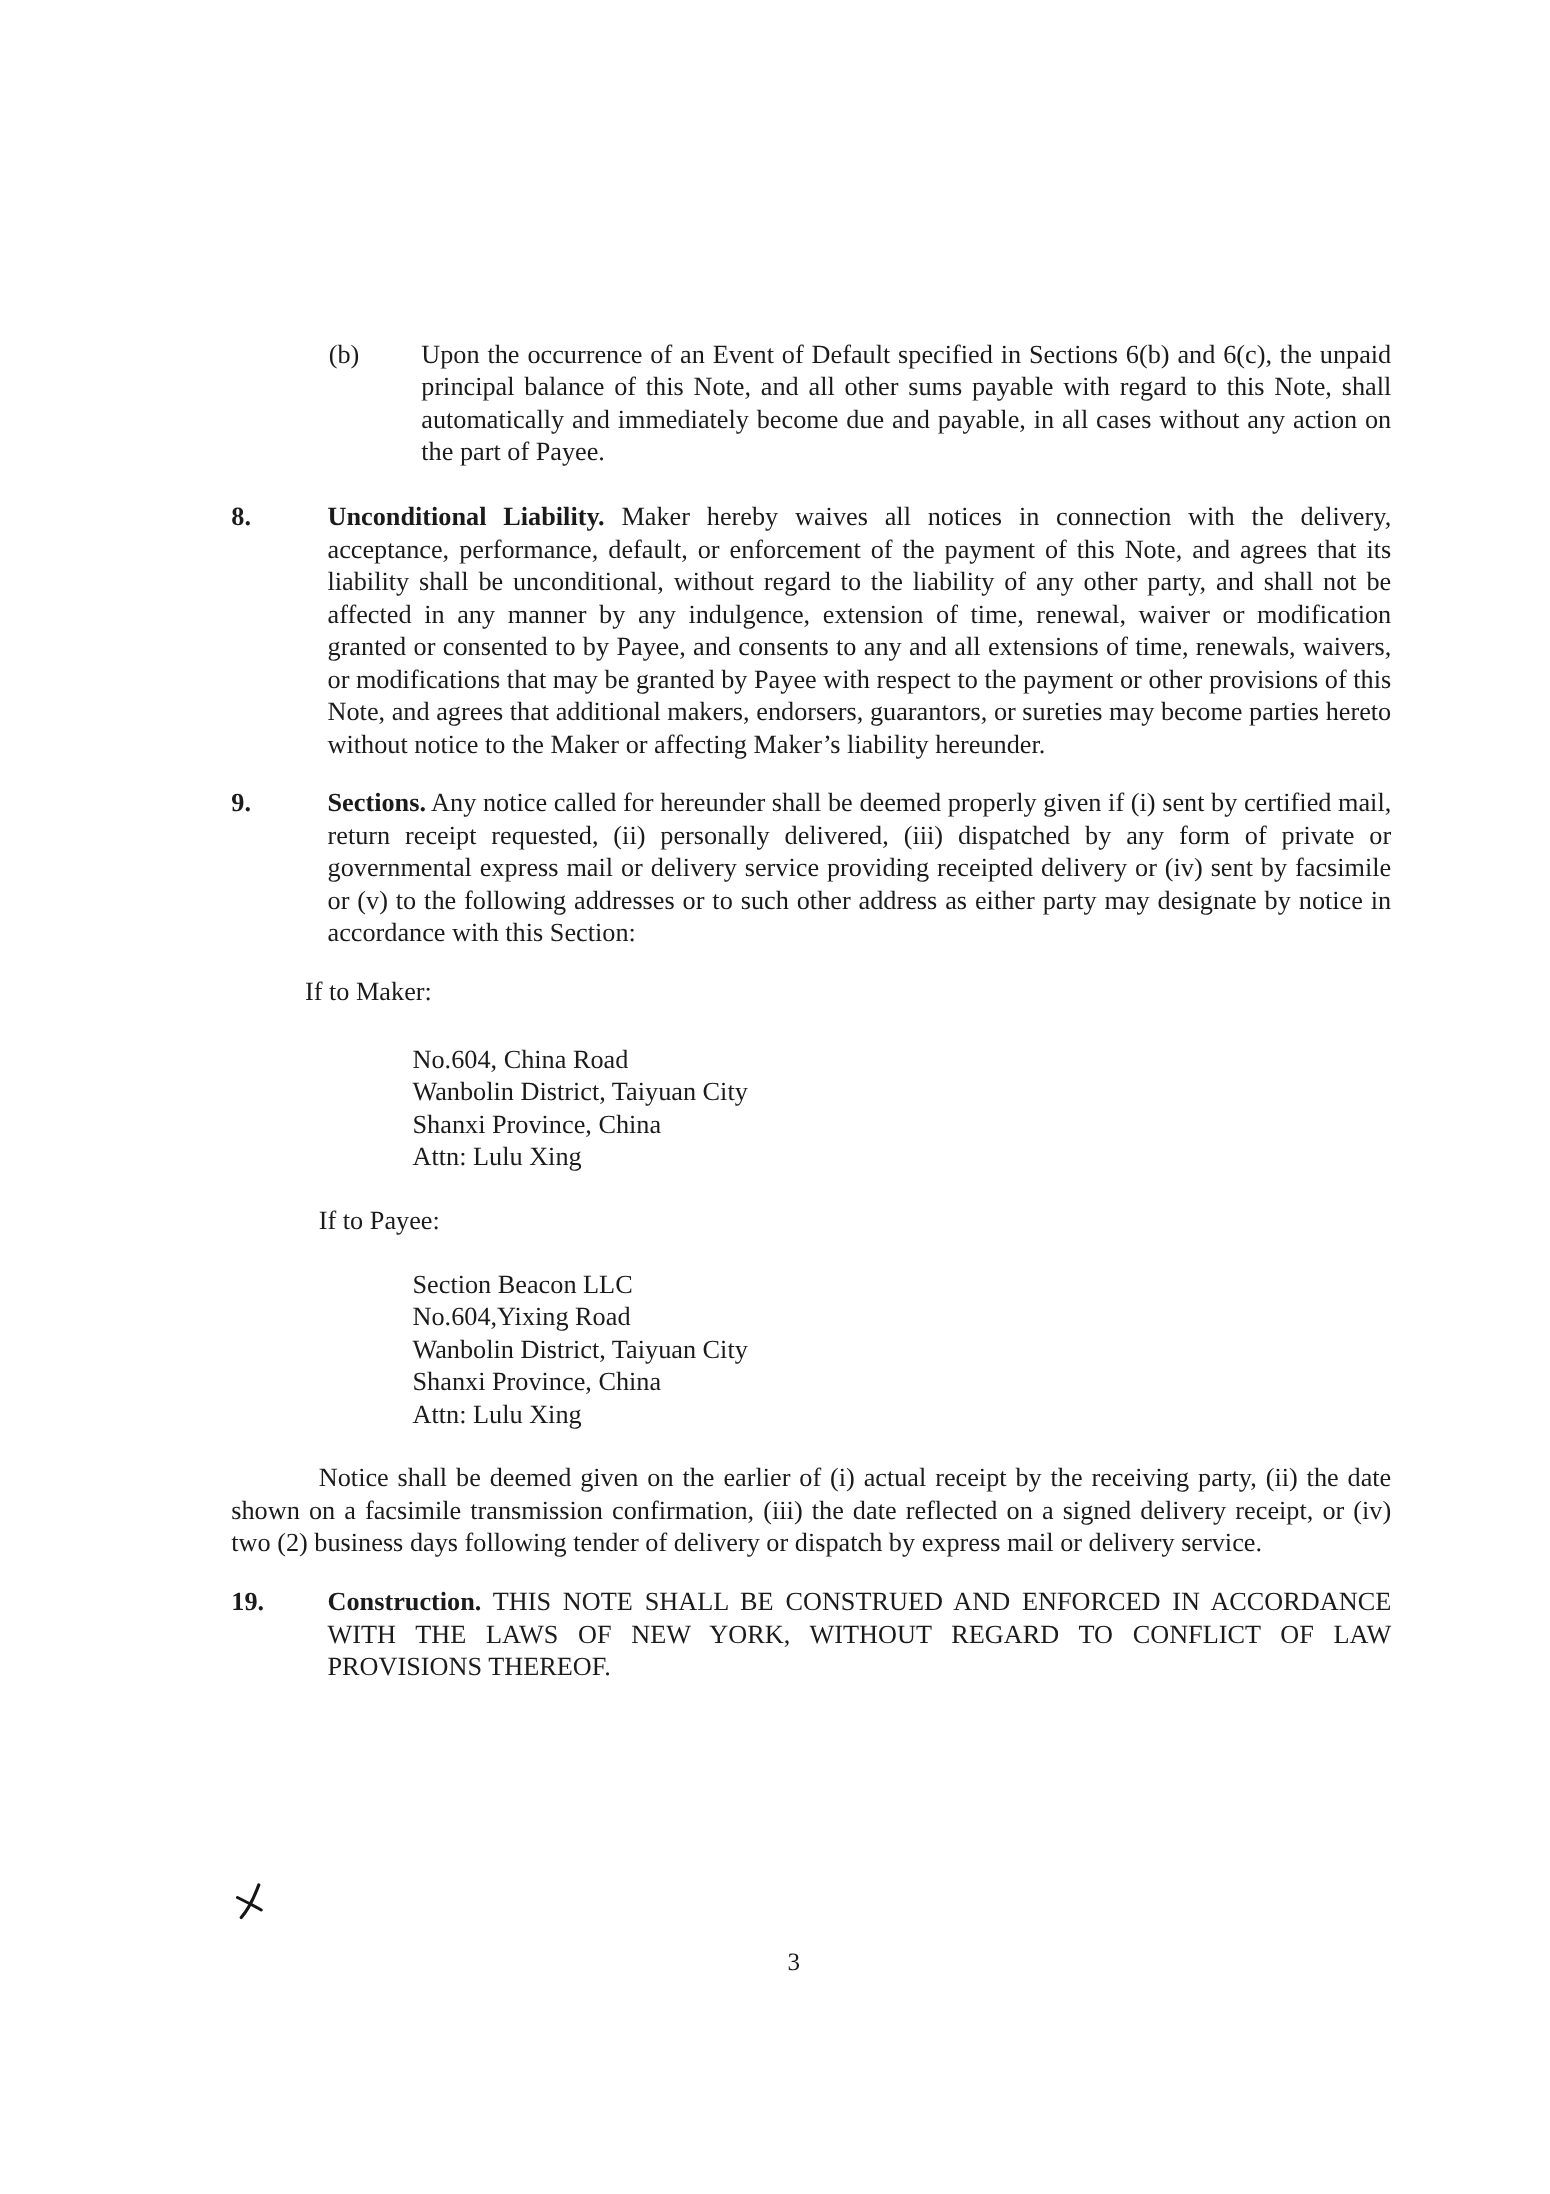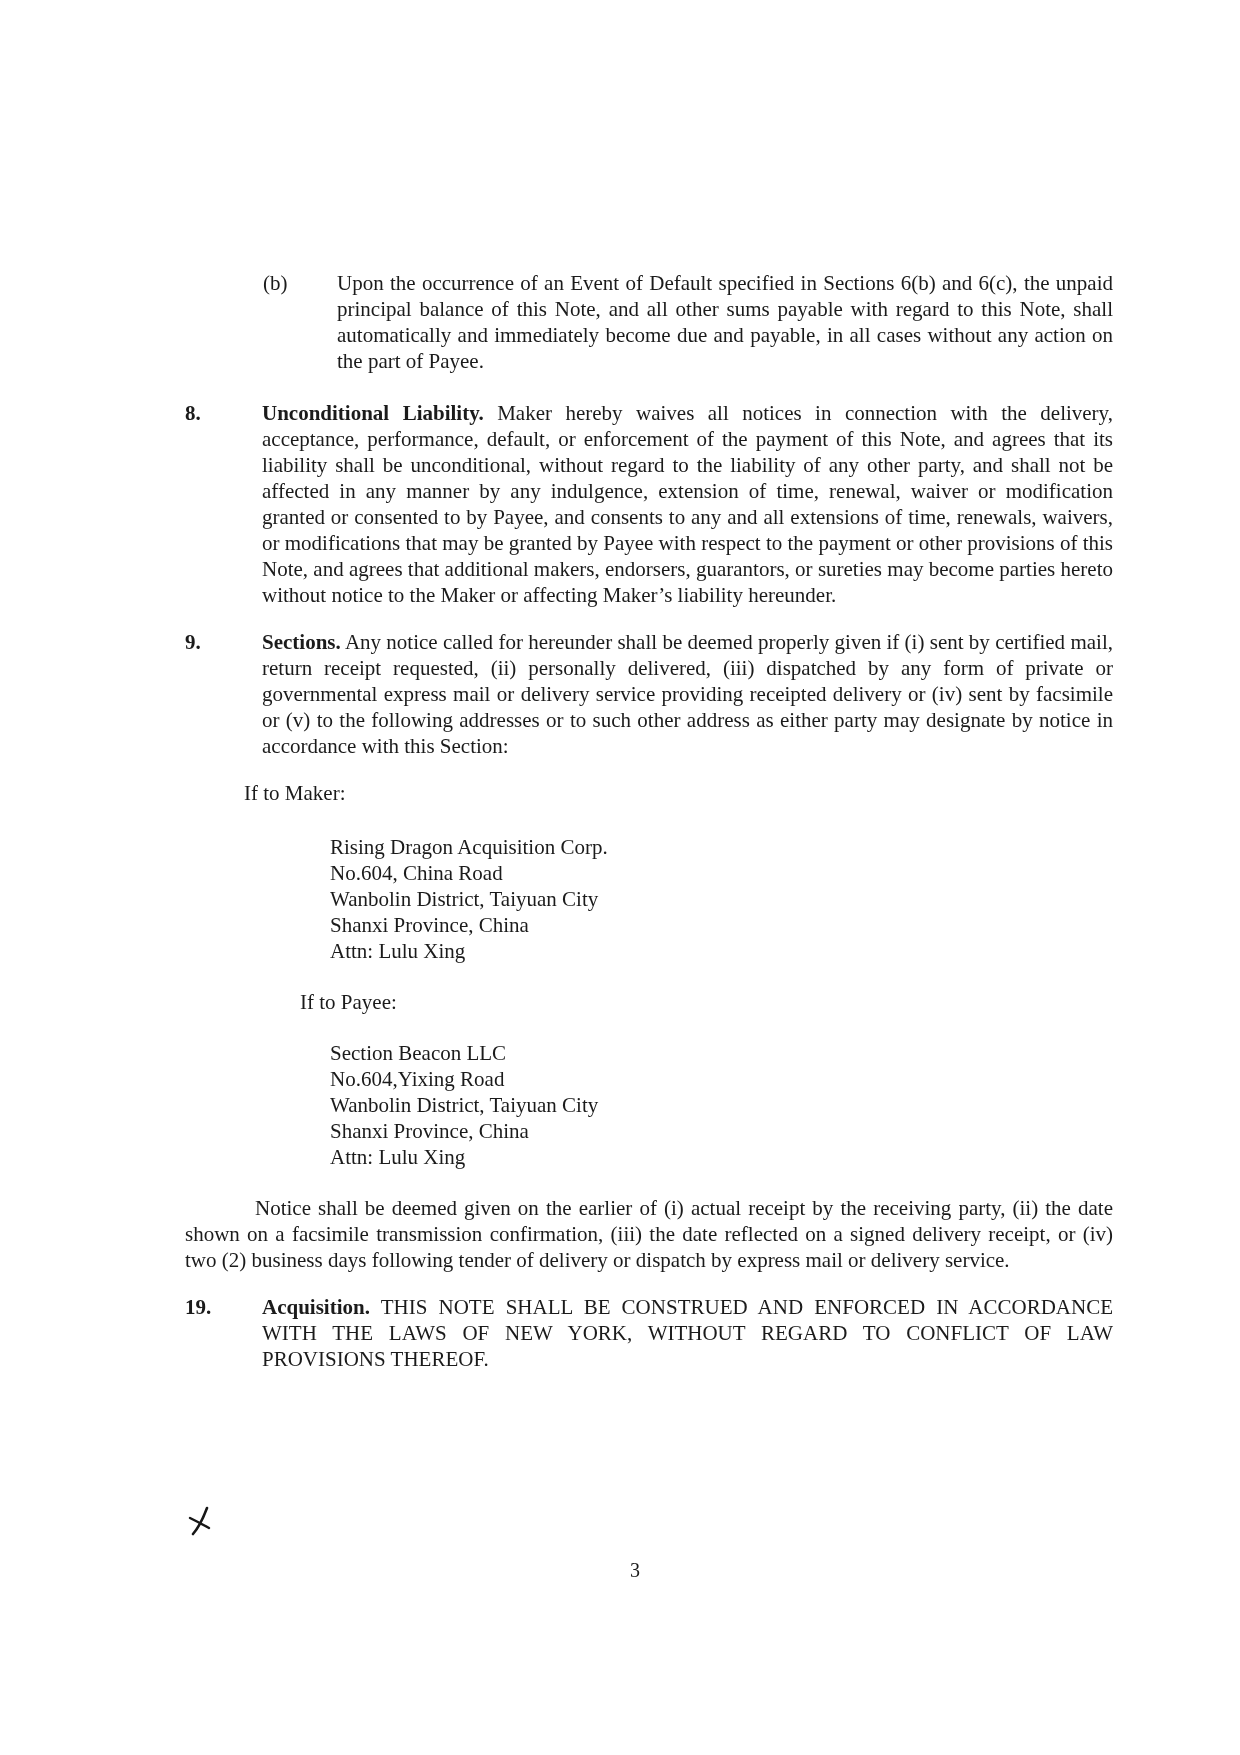--- a/index.html
+++ b/index.html
@@ -46,21 +46,21 @@
   .section .sec-body {
     flex: 1;
     text-align: justify;
   }
   .sec-heading { font-weight: bold; }
   .addr-label {
     margin-left: 59px;
     margin-bottom: 28px;
   }
   .addr-label-2 {
-    margin-left: 115px;
+    margin-left: 70px;
     margin-bottom: 25px;
   }
   .addr-block {
     margin-left: 145px;
     margin-bottom: 25px;
   }
   .notice-para {
     text-align: justify;
     text-indent: 70px;
     margin-bottom: 21px;
@@ -101,42 +101,41 @@
     <div class="section">
       <div class="sec-num">9.</div>
       <div class="sec-body">
         <span class="sec-heading">Sections.</span>
         <span>Any notice called for hereunder shall be deemed properly given if (i) sent by certified mail, return receipt requested, (ii) personally delivered, (iii) dispatched by any form of private or governmental express mail or delivery service providing receipted delivery or (iv) sent by facsimile or (v) to the following addresses or to such other address as either party may designate by notice in accordance with this Section:</span>
       </div>
     </div>
 
     <div class="addr-label">If to Maker:</div>
     <div class="addr-block">
-      <div>Rising Dragon Acquisition Corp.</div>
       <div>No.604, China Road</div>
       <div>Wanbolin District, Taiyuan City</div>
       <div>Shanxi Province, China</div>
       <div>Attn: Lulu Xing</div>
     </div>
 
     <div class="addr-label-2">If to Payee:</div>
     <div class="addr-block">
       <div>Section Beacon LLC</div>
       <div>No.604,Yixing Road</div>
       <div>Wanbolin District, Taiyuan City</div>
       <div>Shanxi Province, China</div>
       <div>Attn: Lulu Xing</div>
     </div>
 
     <div class="notice-para">Notice shall be deemed given on the earlier of (i) actual receipt by the receiving party, (ii) the date shown on a facsimile transmission confirmation, (iii) the date reflected on a signed delivery receipt, or (iv) two (2) business days following tender of delivery or dispatch by express mail or delivery service.</div>
 
     <div class="section">
       <div class="sec-num">19.</div>
       <div class="sec-body">
-        <span class="sec-heading">Acquisition.</span>
+        <span class="sec-heading">Construction.</span>
         <span>THIS NOTE SHALL BE CONSTRUED AND ENFORCED IN ACCORDANCE WITH THE LAWS OF NEW YORK, WITHOUT REGARD TO CONFLICT OF LAW PROVISIONS THEREOF.</span>
       </div>
     </div>
 
   </div>
 
   <svg class="handwritten-mark" viewBox="0 0 28 32" xmlns="http://www.w3.org/2000/svg">
     <path d="M 21 3 C 18 11, 14 21, 7 29" stroke="#161616" stroke-width="2.6" fill="none" stroke-linecap="round"></path>
     <path d="M 4 13 C 10 16, 16 19, 23 23" stroke="#161616" stroke-width="2.4" fill="none" stroke-linecap="round"></path>
   </svg>

